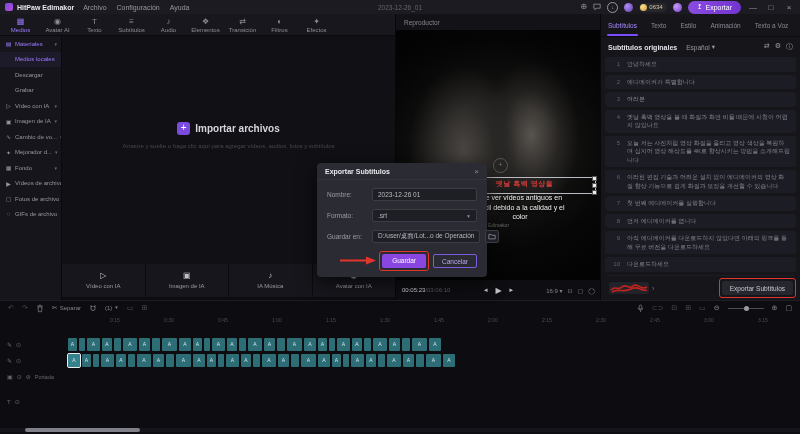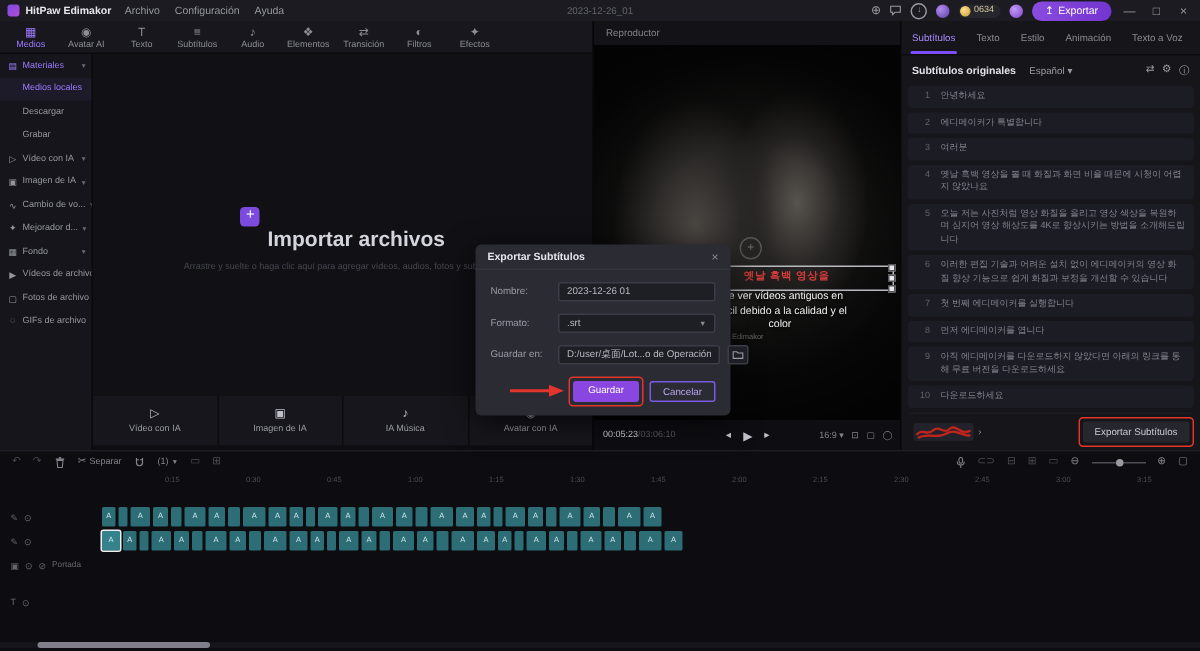--- a/index.html
+++ b/index.html
@@ -37,21 +37,21 @@
   .side-item .caret{margin-left:auto;font-size:5px;color:#6a6a73;}
   .side-item.active{color:#9d7bff;}
   .side-item.child{padding-left:15px;}
   .side-item.selected{color:#9d7bff;background:#1d1a2a;}
 
   
   .media{left:62px;top:36px;width:333px;height:228px;background:#101015;}
   .import-zone{position:absolute;left:50%;top:86px;transform:translateX(-50%);text-align:center;width:240px;}
   .import-row{display:flex;align-items:center;justify-content:center;gap:5px;}
   .plus-badge{width:13px;height:13px;border-radius:3px;background:#7b4be0;color:#fff;font-size:10px;line-height:12px;text-align:center;flex:none;}
-  .import-title{font-size:14px;font-weight:bold;color:#d4d4dd;margin-top:29px;}
+  .import-title{font-size:10px;font-weight:bold;color:#d4d4dd;}
   .import-hint{margin:7px auto 0;font-size:6px;color:#46464f;width:215px;line-height:8.5px;}
   .ai-cards{left:62px;top:264px;width:333px;height:33px;display:flex;gap:1px;background:#0b0b0e;}
   .ai-card{flex:1;background:#16161c;display:flex;flex-direction:column;align-items:center;justify-content:center;gap:2.5px;font-size:6px;color:#9a9aa3;}
   .ai-card .ic{font-size:8px;line-height:8px;color:#c0c0ca;}
 
   
   .player{left:395px;top:14px;width:205px;height:286px;background:#0e0e12;border-left:1px solid #07070a;box-sizing:border-box;}
   .player-head{height:16px;display:flex;align-items:center;padding-left:8px;font-size:6.5px;color:#84848d;background:#121217;}
   .film{position:absolute;left:0;top:16px;width:205px;height:250px;background:
     radial-gradient(55px 85px at 33% 48%, #4a4642 0%, #2a2826 55%, rgba(0,0,0,0) 100%),

